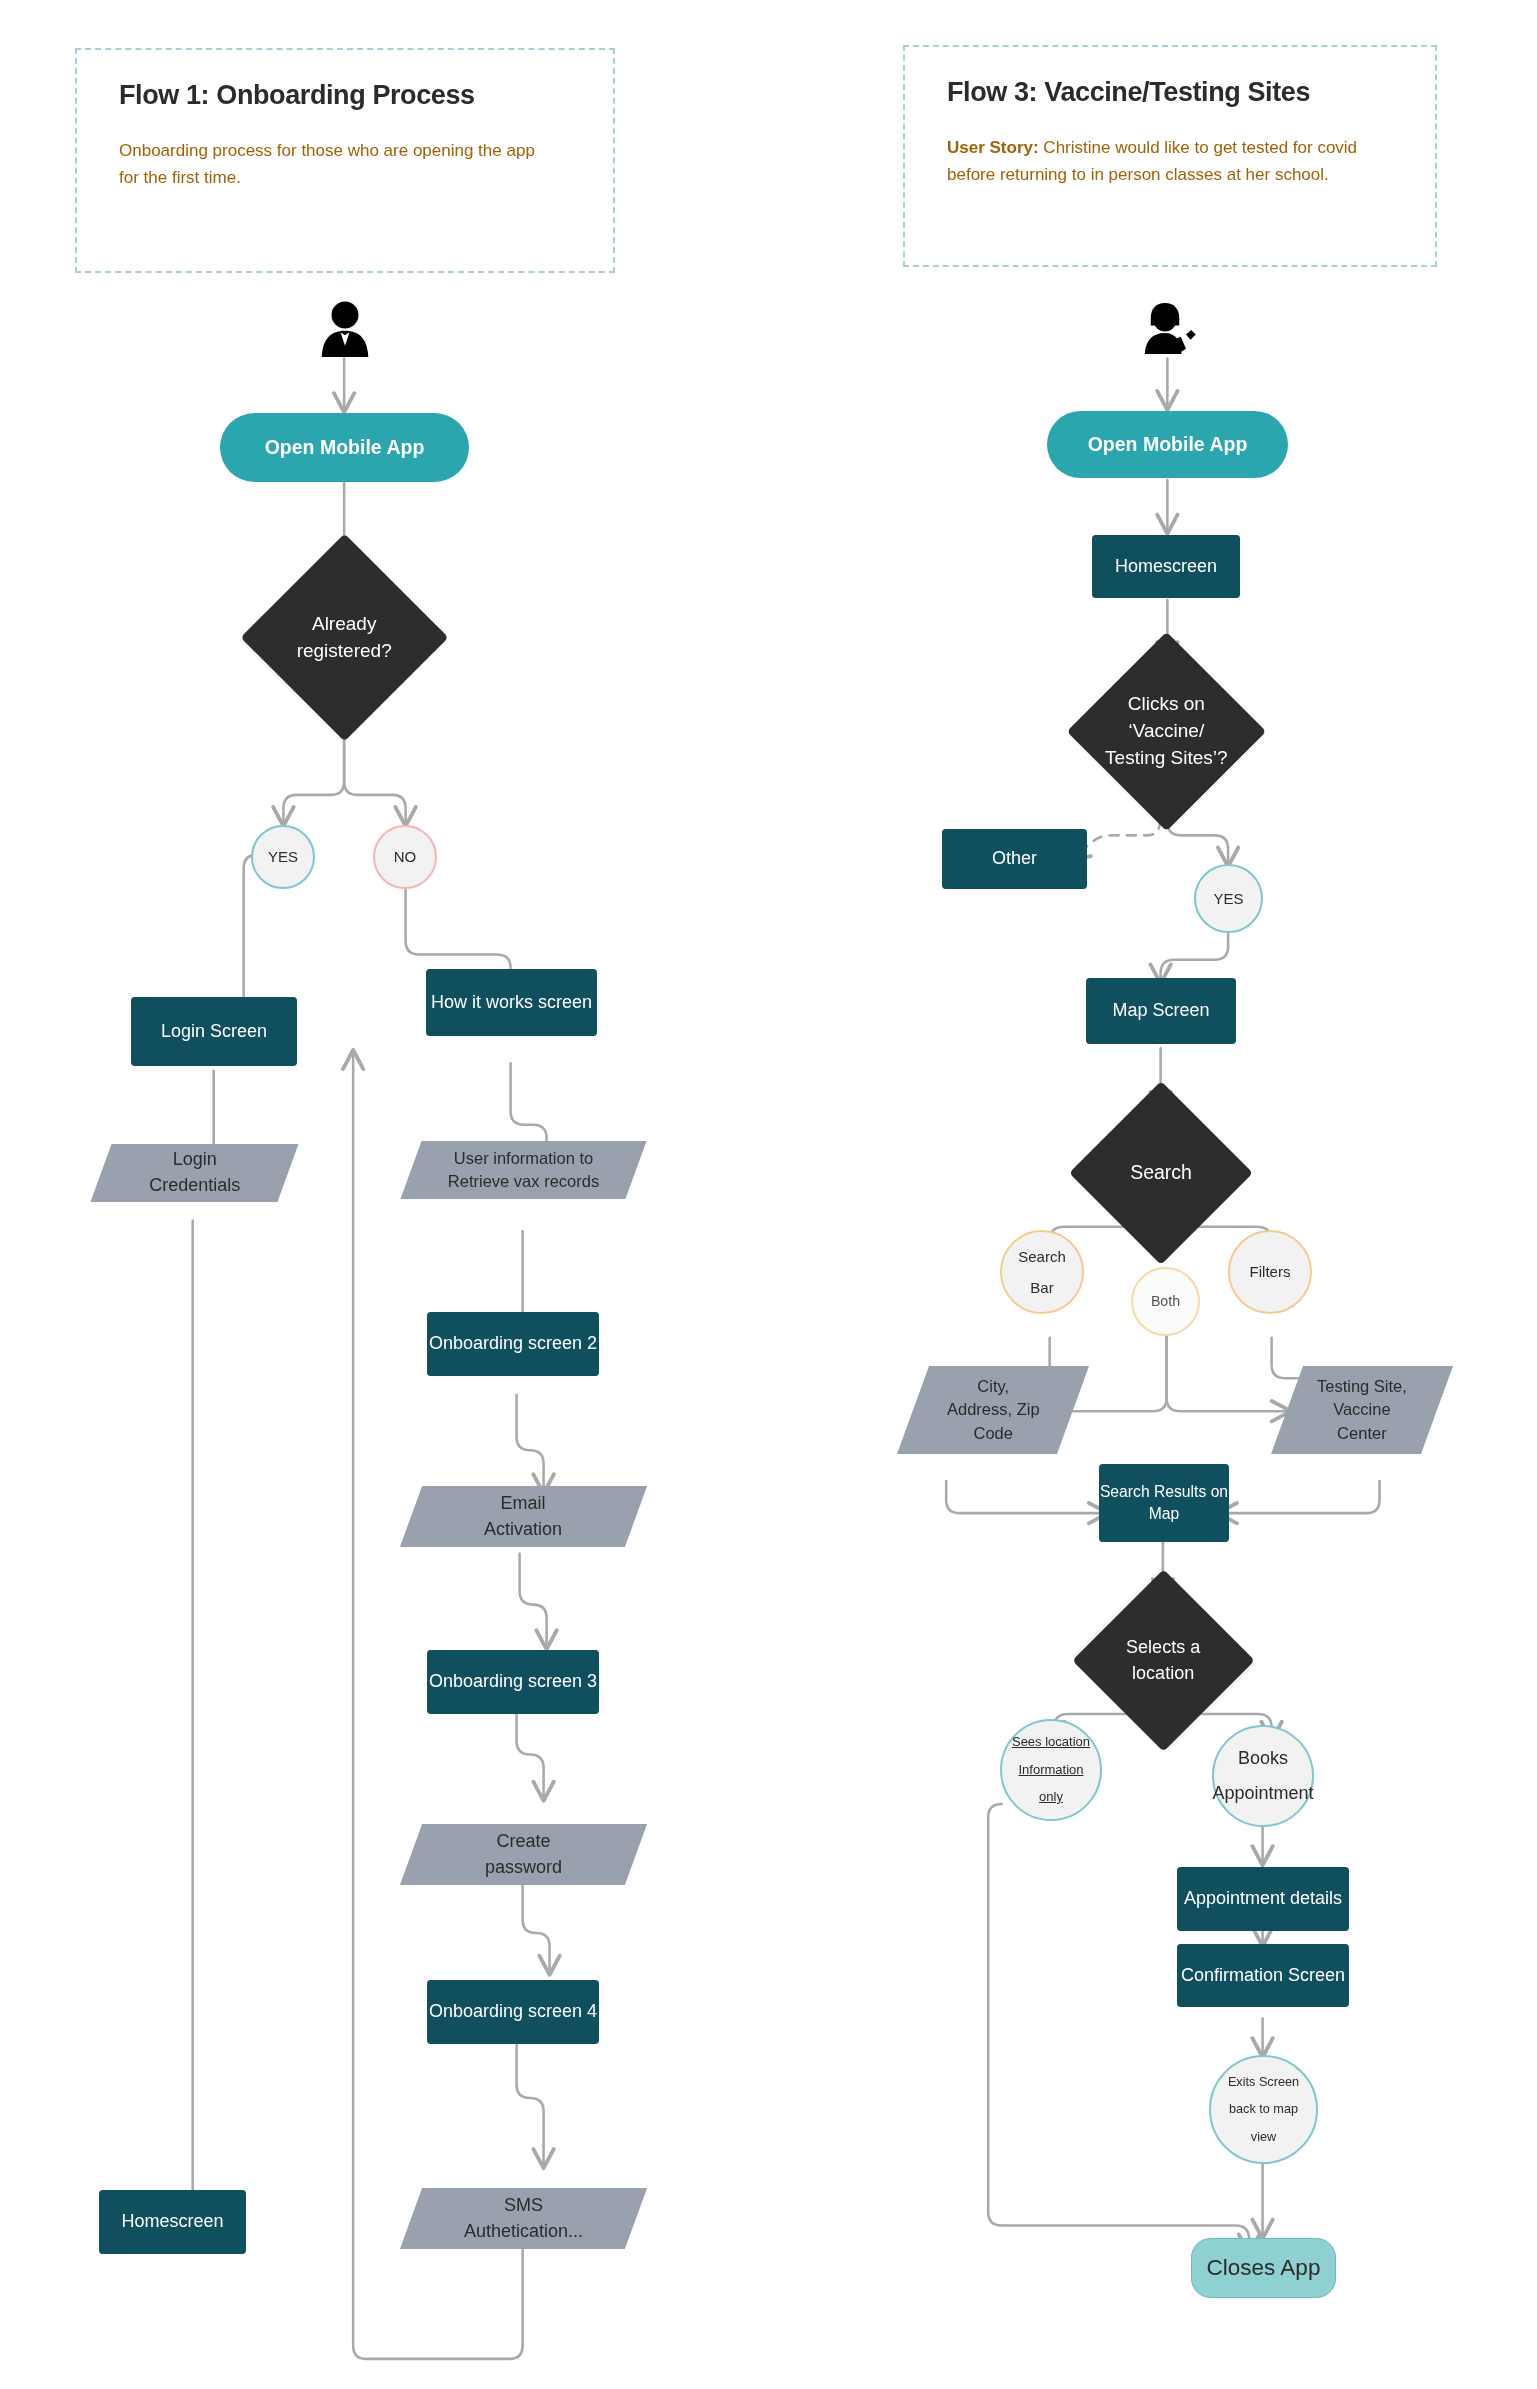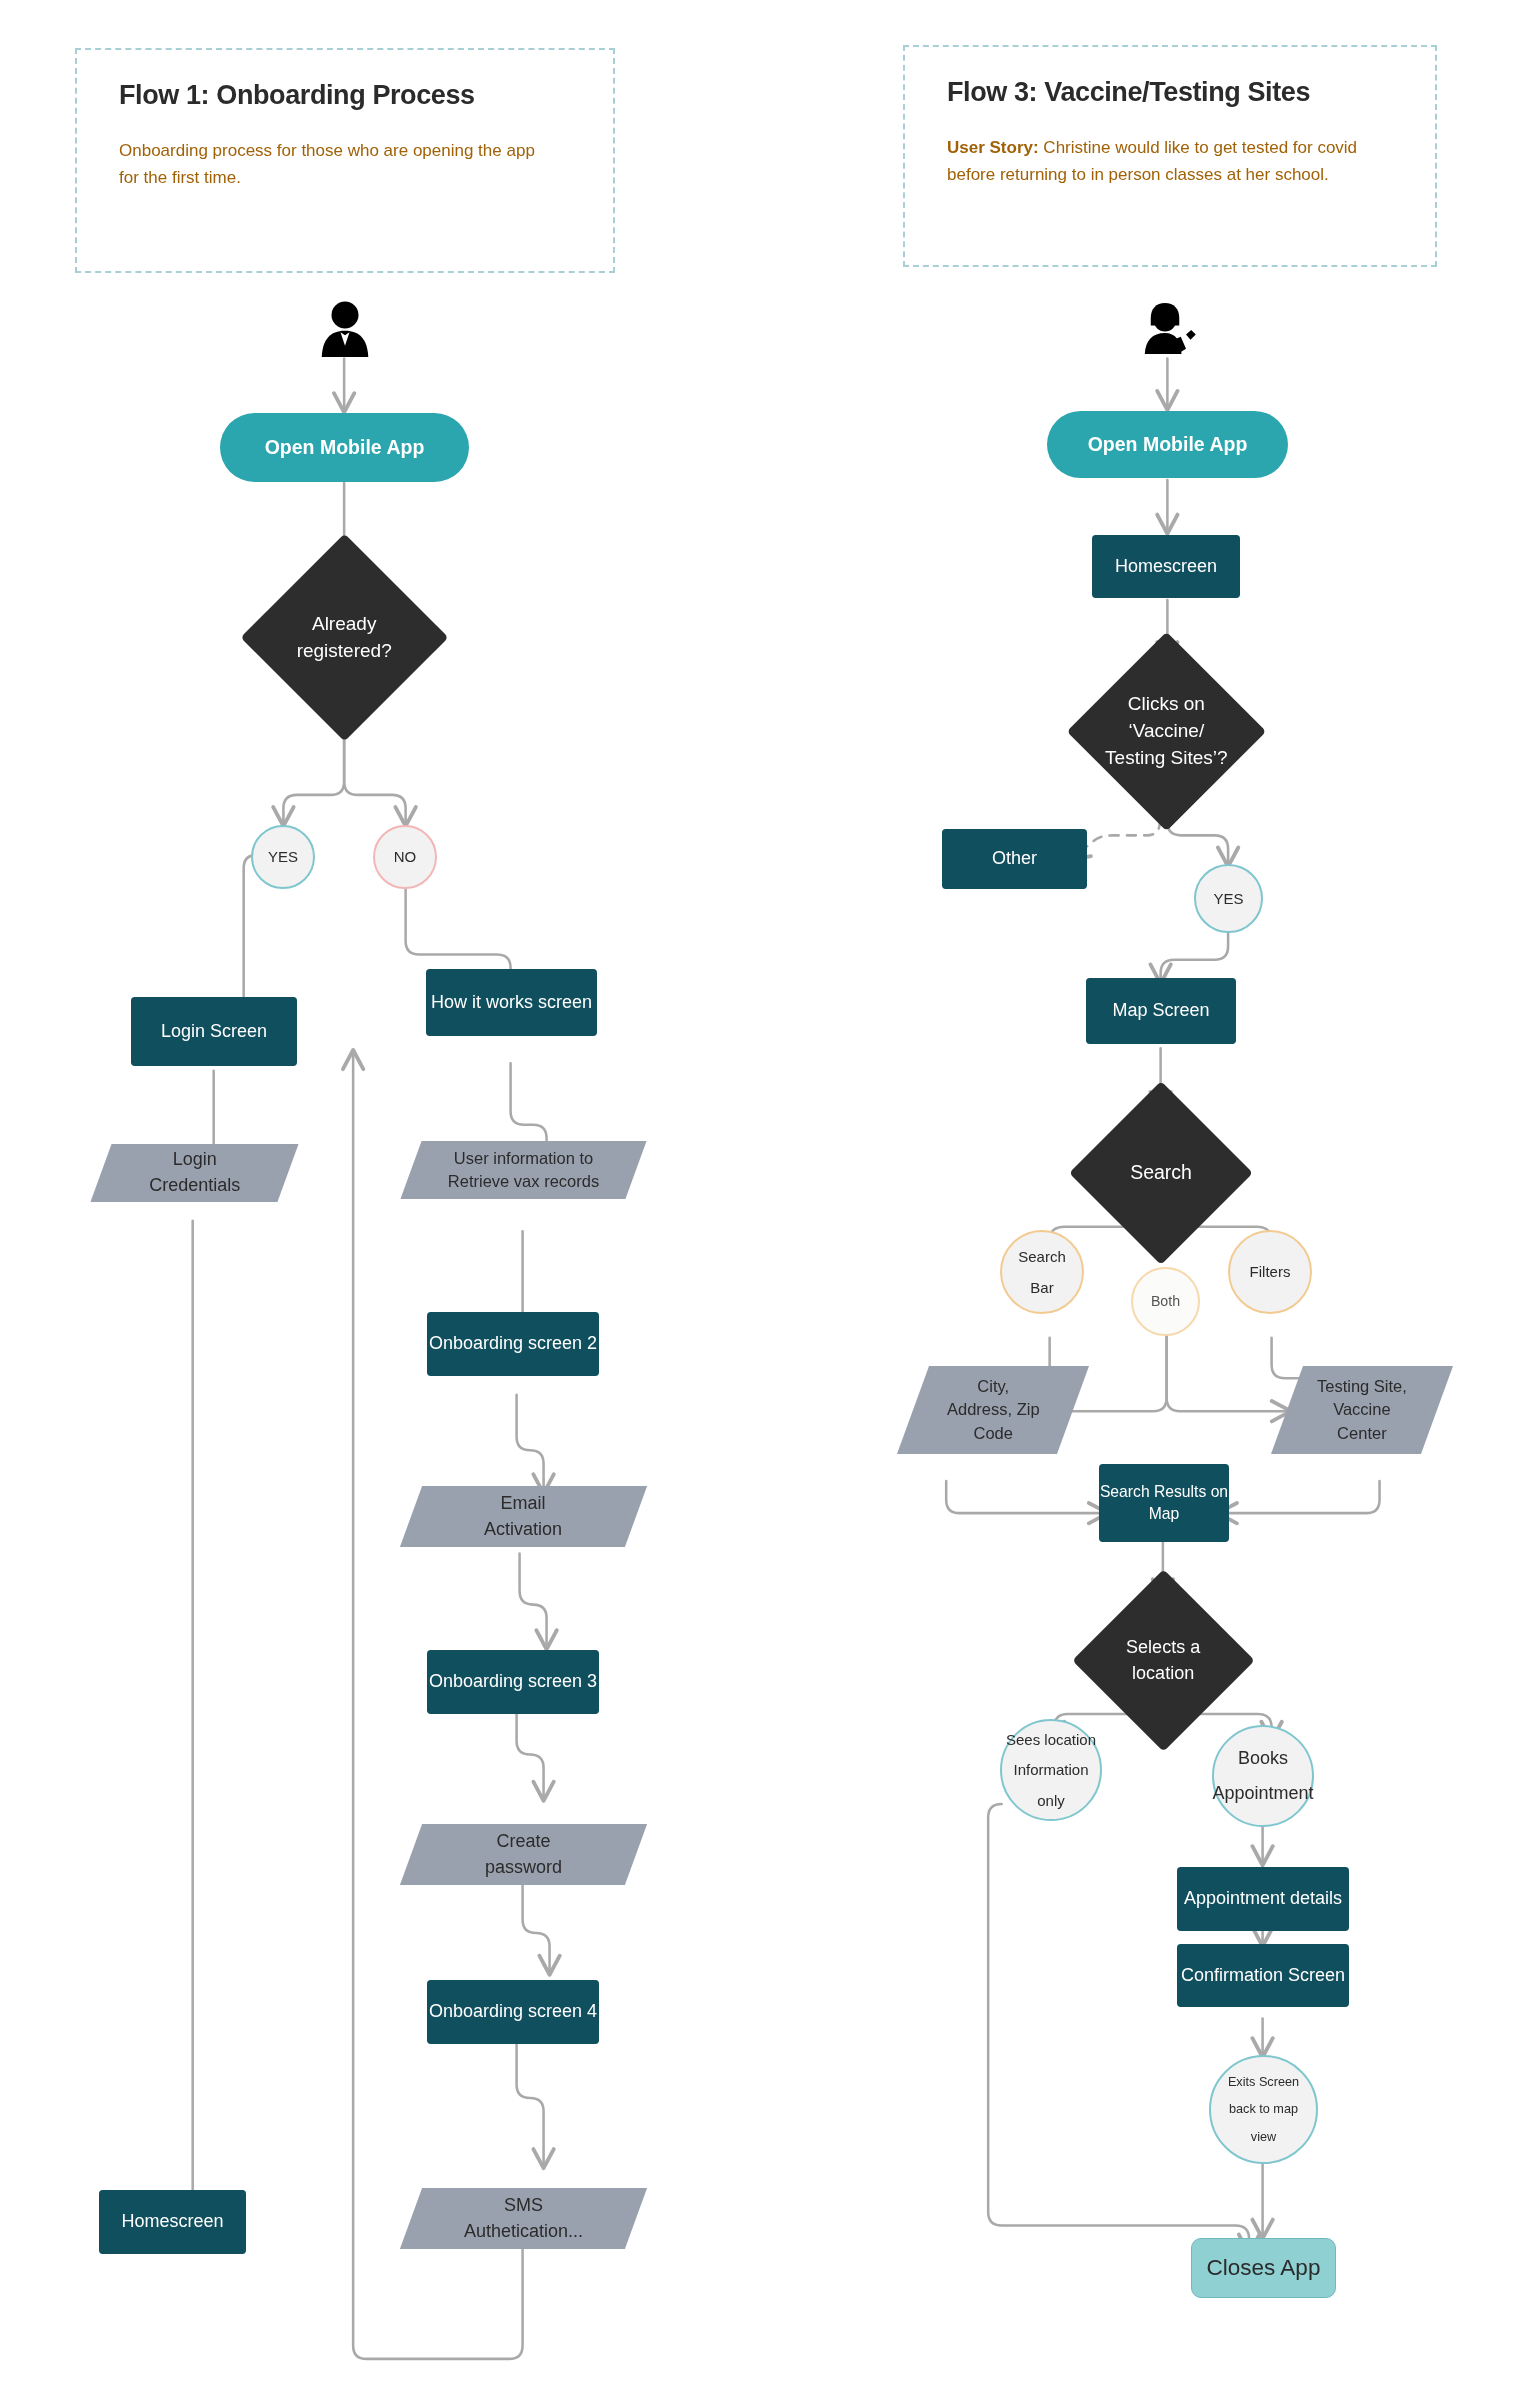--- a/index.html
+++ b/index.html
@@ -364,21 +364,21 @@
     </span>
   </div>
 
   <div class="node diamond" style="left:1099px; top:1596px; width:129px; height:129px; font-size:18px;">
     <span>
       <span>Selects a</span><br>
       <span>location</span>
     </span>
   </div>
 
-  <div class="node circ teal" style="left:1000px; top:1719px; width:102px; height:102px; font-size:15px;">
+  <div class="node circ teal" style="left:1000px; top:1719px; width:102px; height:102px; font-size:13px;text-decoration:underline;">
     <span>
       <span class="ln">Sees location</span>
       <span class="ln">Information</span>
       <span class="ln">only</span>
     </span>
   </div>
 
   <div class="node circ teal" style="left:1212px; top:1725px; width:102px; height:102px; font-size:18px;">
     <span>
       <span class="ln">Books</span>
@@ -395,18 +395,18 @@
   </div>
 
   <div class="node circ teal" style="left:1209px; top:2055px; width:109px; height:109px; font-size:12.7px;">
     <span>
       <span class="ln">Exits Screen</span>
       <span class="ln">back to map</span>
       <span class="ln">view</span>
     </span>
   </div>
 
-  <div class="node pill-soft" style="left:1191px; top:2238px; width:145px; height:60px;border-radius:10px;">
+  <div class="node pill-soft" style="left:1191px; top:2238px; width:145px; height:60px;">
     <span>Closes App</span>
   </div>
 
 </div>
 
 
 </body></html>

